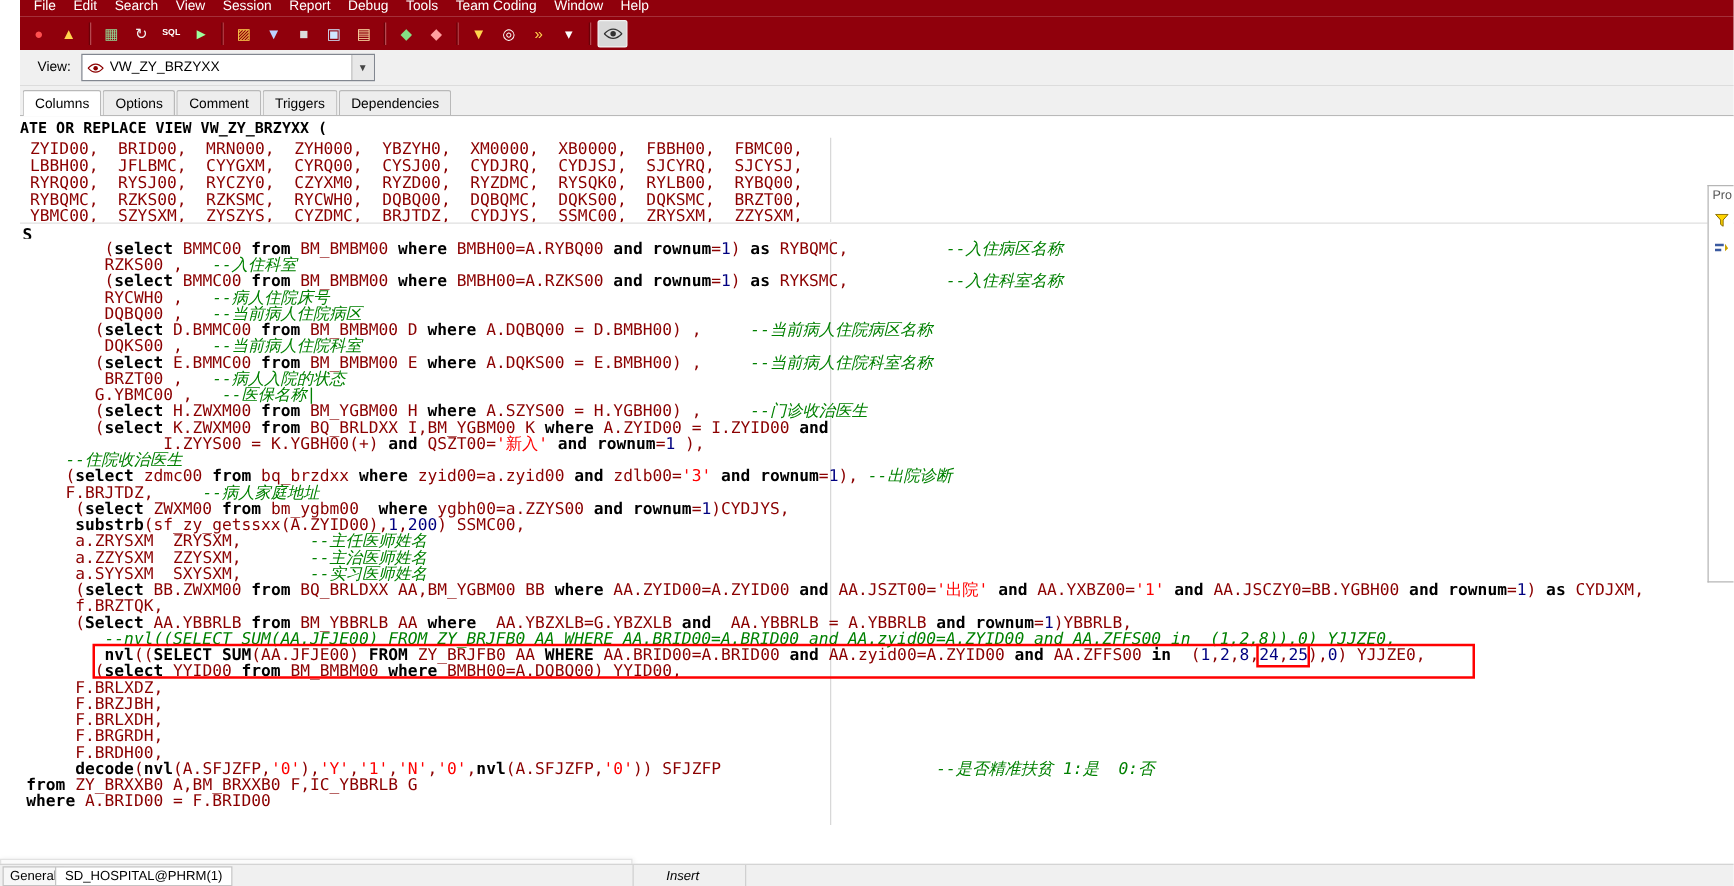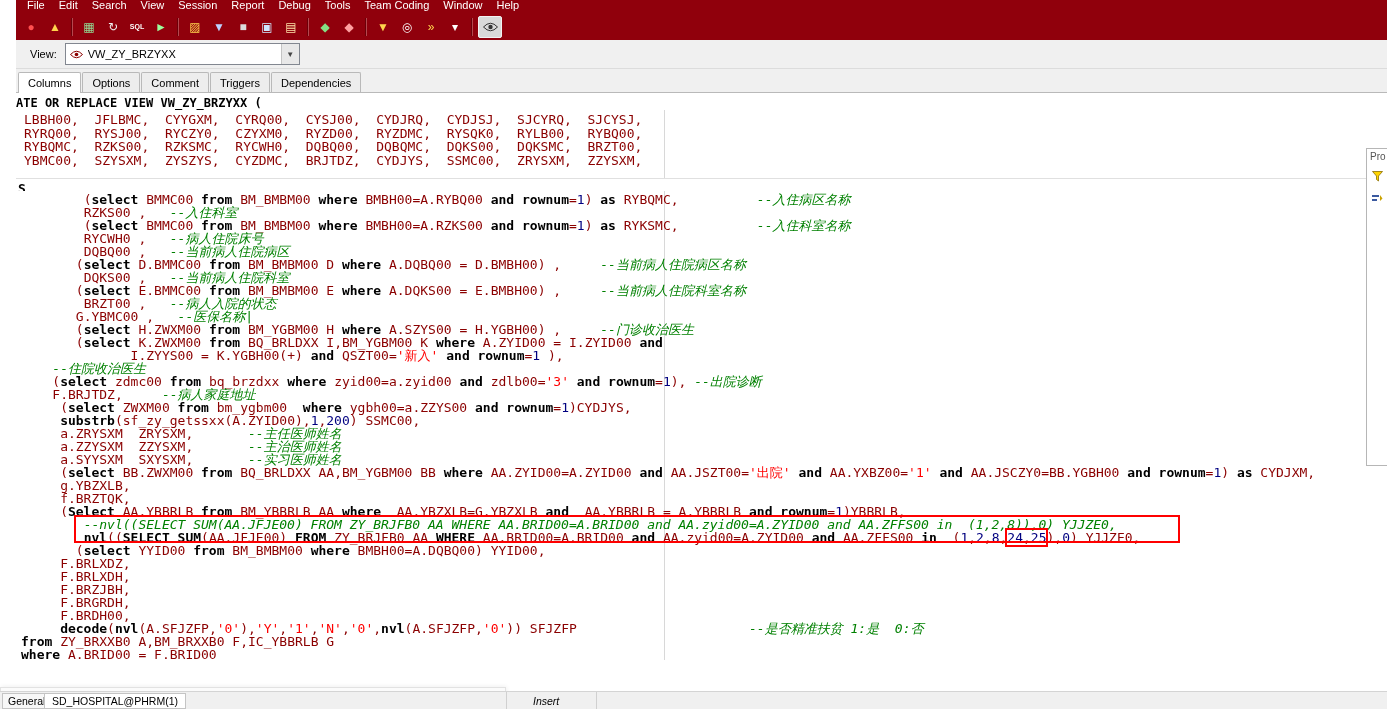--- a/index.html
+++ b/index.html
@@ -161,20 +161,21 @@
       <div class="tab">Dependencies</div>
     </div>
 
   <div id="sqlheader" class="band">
     <span>ATE OR REPLACE VIEW VW_ZY_BRZYXX (</span>
   </div>
 
   <div id="columns" class="band">
     <div class="vline"></div>
     <div id="colrows">
+        <div class="col-row">ZYID00,  BRID00,  MRN000,  ZYH000,  YBZYH0,  XM0000,  XB0000,  FBBH00,  FBMC00,</div>
         <div class="col-row">LBBH00,  JFLBMC,  CYYGXM,  CYRQ00,  CYSJ00,  CYDJRQ,  CYDJSJ,  SJCYRQ,  SJCYSJ,</div>
         <div class="col-row">RYRQ00,  RYSJ00,  RYCZY0,  CZYXM0,  RYZD00,  RYZDMC,  RYSQK0,  RYLB00,  RYBQ00,</div>
         <div class="col-row">RYBQMC,  RZKS00,  RZKSMC,  RYCWH0,  DQBQ00,  DQBQMC,  DQKS00,  DQKSMC,  BRZT00,</div>
         <div class="col-row">YBMC00,  SZYSXM,  ZYSZYS,  CYZDMC,  BRJTDZ,  CYDJYS,  SSMC00,  ZRYSXM,  ZZYSXM,</div>
       </div>
   </div>
 
   <div id="asband" class="band">
     <span>S</span>
   </div>
@@ -197,29 +198,28 @@
         <div class="code-line"><span><span class="tk-id"> </span><span class="tk-id"> </span><span class="tk-id"> </span><span class="tk-id"> </span><span class="tk-id"> </span><span class="tk-id"> </span><span class="tk-id"> </span><span class="tk-id"> </span><span class="tk-id"> </span><span class="tk-id"> </span><span class="tk-id"> </span><span class="tk-id"> </span><span class="tk-id"> </span><span class="tk-id"> </span><span class="tk-id">I</span><span class="tk-id">.</span><span class="tk-id">ZYYS00</span><span class="tk-id"> </span><span class="tk-id">=</span><span class="tk-id"> </span><span class="tk-id">K</span><span class="tk-id">.</span><span class="tk-id">YGBH00</span><span class="tk-id">(</span><span class="tk-id">+</span><span class="tk-id">)</span><span class="tk-id"> </span><span class="tk-kw">and</span><span class="tk-id"> </span><span class="tk-id">QSZT00</span><span class="tk-id">=</span><span class="tk-str">'新入'</span><span class="tk-id"> </span><span class="tk-kw">and</span><span class="tk-id"> </span><span class="tk-kw">rownum</span><span class="tk-id">=</span><span class="tk-num">1</span><span class="tk-id"> </span><span class="tk-id">)</span><span class="tk-id">,</span></span></div>
         <div class="code-line"><span><span class="tk-id"> </span><span class="tk-id"> </span><span class="tk-id"> </span><span class="tk-id"> </span><span class="tk-com">--住院收治医生</span></span></div>
         <div class="code-line"><span><span class="tk-id"> </span><span class="tk-id"> </span><span class="tk-id"> </span><span class="tk-id"> </span><span class="tk-id">(</span><span class="tk-kw">select</span><span class="tk-id"> </span><span class="tk-id">zdmc00</span><span class="tk-id"> </span><span class="tk-kw">from</span><span class="tk-id"> </span><span class="tk-id">bq_brzdxx</span><span class="tk-id"> </span><span class="tk-kw">where</span><span class="tk-id"> </span><span class="tk-id">zyid00</span><span class="tk-id">=</span><span class="tk-id">a</span><span class="tk-id">.</span><span class="tk-id">zyid00</span><span class="tk-id"> </span><span class="tk-kw">and</span><span class="tk-id"> </span><span class="tk-id">zdlb00</span><span class="tk-id">=</span><span class="tk-str">'3'</span><span class="tk-id"> </span><span class="tk-kw">and</span><span class="tk-id"> </span><span class="tk-kw">rownum</span><span class="tk-id">=</span><span class="tk-num">1</span><span class="tk-id">)</span><span class="tk-id">,</span><span class="tk-id"> </span><span class="tk-com">--出院诊断</span></span></div>
         <div class="code-line"><span><span class="tk-id"> </span><span class="tk-id"> </span><span class="tk-id"> </span><span class="tk-id"> </span><span class="tk-id">F</span><span class="tk-id">.</span><span class="tk-id">BRJTDZ</span><span class="tk-id">,</span><span class="tk-id"> </span><span class="tk-id"> </span><span class="tk-id"> </span><span class="tk-id"> </span><span class="tk-id"> </span><span class="tk-com">--病人家庭地址</span></span></div>
         <div class="code-line"><span><span class="tk-id"> </span><span class="tk-id"> </span><span class="tk-id"> </span><span class="tk-id"> </span><span class="tk-id"> </span><span class="tk-id">(</span><span class="tk-kw">select</span><span class="tk-id"> </span><span class="tk-id">ZWXM00</span><span class="tk-id"> </span><span class="tk-kw">from</span><span class="tk-id"> </span><span class="tk-id">bm_ygbm00</span><span class="tk-id"> </span><span class="tk-id"> </span><span class="tk-kw">where</span><span class="tk-id"> </span><span class="tk-id">ygbh00</span><span class="tk-id">=</span><span class="tk-id">a</span><span class="tk-id">.</span><span class="tk-id">ZZYS00</span><span class="tk-id"> </span><span class="tk-kw">and</span><span class="tk-id"> </span><span class="tk-kw">rownum</span><span class="tk-id">=</span><span class="tk-num">1</span><span class="tk-id">)</span><span class="tk-id">CYDJYS</span><span class="tk-id">,</span></span></div>
         <div class="code-line"><span><span class="tk-id"> </span><span class="tk-id"> </span><span class="tk-id"> </span><span class="tk-id"> </span><span class="tk-id"> </span><span class="tk-kw">substrb</span><span class="tk-id">(</span><span class="tk-id">sf_zy_getssxx</span><span class="tk-id">(</span><span class="tk-id">A</span><span class="tk-id">.</span><span class="tk-id">ZYID00</span><span class="tk-id">)</span><span class="tk-id">,</span><span class="tk-num">1</span><span class="tk-id">,</span><span class="tk-num">200</span><span class="tk-id">)</span><span class="tk-id"> </span><span class="tk-id">SSMC00</span><span class="tk-id">,</span></span></div>
         <div class="code-line"><span><span class="tk-id"> </span><span class="tk-id"> </span><span class="tk-id"> </span><span class="tk-id"> </span><span class="tk-id"> </span><span class="tk-id">a</span><span class="tk-id">.</span><span class="tk-id">ZRYSXM</span><span class="tk-id"> </span><span class="tk-id"> </span><span class="tk-id">ZRYSXM</span><span class="tk-id">,</span><span class="tk-id"> </span><span class="tk-id"> </span><span class="tk-id"> </span><span class="tk-id"> </span><span class="tk-id"> </span><span class="tk-id"> </span><span class="tk-id"> </span><span class="tk-com">--主任医师姓名</span></span></div>
         <div class="code-line"><span><span class="tk-id"> </span><span class="tk-id"> </span><span class="tk-id"> </span><span class="tk-id"> </span><span class="tk-id"> </span><span class="tk-id">a</span><span class="tk-id">.</span><span class="tk-id">ZZYSXM</span><span class="tk-id"> </span><span class="tk-id"> </span><span class="tk-id">ZZYSXM</span><span class="tk-id">,</span><span class="tk-id"> </span><span class="tk-id"> </span><span class="tk-id"> </span><span class="tk-id"> </span><span class="tk-id"> </span><span class="tk-id"> </span><span class="tk-id"> </span><span class="tk-com">--主治医师姓名</span></span></div>
         <div class="code-line"><span><span class="tk-id"> </span><span class="tk-id"> </span><span class="tk-id"> </span><span class="tk-id"> </span><span class="tk-id"> </span><span class="tk-id">a</span><span class="tk-id">.</span><span class="tk-id">SYYSXM</span><span class="tk-id"> </span><span class="tk-id"> </span><span class="tk-id">SXYSXM</span><span class="tk-id">,</span><span class="tk-id"> </span><span class="tk-id"> </span><span class="tk-id"> </span><span class="tk-id"> </span><span class="tk-id"> </span><span class="tk-id"> </span><span class="tk-id"> </span><span class="tk-com">--实习医师姓名</span></span></div>
         <div class="code-line"><span><span class="tk-id"> </span><span class="tk-id"> </span><span class="tk-id"> </span><span class="tk-id"> </span><span class="tk-id"> </span><span class="tk-id">(</span><span class="tk-kw">select</span><span class="tk-id"> </span><span class="tk-id">BB</span><span class="tk-id">.</span><span class="tk-id">ZWXM00</span><span class="tk-id"> </span><span class="tk-kw">from</span><span class="tk-id"> </span><span class="tk-id">BQ_BRLDXX</span><span class="tk-id"> </span><span class="tk-id">AA</span><span class="tk-id">,</span><span class="tk-id">BM_YGBM00</span><span class="tk-id"> </span><span class="tk-id">BB</span><span class="tk-id"> </span><span class="tk-kw">where</span><span class="tk-id"> </span><span class="tk-id">AA</span><span class="tk-id">.</span><span class="tk-id">ZYID00</span><span class="tk-id">=</span><span class="tk-id">A</span><span class="tk-id">.</span><span class="tk-id">ZYID00</span><span class="tk-id"> </span><span class="tk-kw">and</span><span class="tk-id"> </span><span class="tk-id">AA</span><span class="tk-id">.</span><span class="tk-id">JSZT00</span><span class="tk-id">=</span><span class="tk-str">'出院'</span><span class="tk-id"> </span><span class="tk-kw">and</span><span class="tk-id"> </span><span class="tk-id">AA</span><span class="tk-id">.</span><span class="tk-id">YXBZ00</span><span class="tk-id">=</span><span class="tk-str">'1'</span><span class="tk-id"> </span><span class="tk-kw">and</span><span class="tk-id"> </span><span class="tk-id">AA</span><span class="tk-id">.</span><span class="tk-id">JSCZY0</span><span class="tk-id">=</span><span class="tk-id">BB</span><span class="tk-id">.</span><span class="tk-id">YGBH00</span><span class="tk-id"> </span><span class="tk-kw">and</span><span class="tk-id"> </span><span class="tk-kw">rownum</span><span class="tk-id">=</span><span class="tk-num">1</span><span class="tk-id">)</span><span class="tk-id"> </span><span class="tk-kw">as</span><span class="tk-id"> </span><span class="tk-id">CYDJXM</span><span class="tk-id">,</span></span></div>
-        <div class="code-line"><span><span class="tk-id"> </span><span class="tk-id"> </span><span class="tk-id"> </span><span class="tk-id"> </span><span class="tk-id"> </span><span class="tk-id">g</span><span class="tk-id">.</span><span class="tk-id">YBZXLB</span><span class="tk-id">,</span></span></div>
         <div class="code-line"><span><span class="tk-id"> </span><span class="tk-id"> </span><span class="tk-id"> </span><span class="tk-id"> </span><span class="tk-id"> </span><span class="tk-id">f</span><span class="tk-id">.</span><span class="tk-id">BRZTQK</span><span class="tk-id">,</span></span></div>
         <div class="code-line"><span><span class="tk-id"> </span><span class="tk-id"> </span><span class="tk-id"> </span><span class="tk-id"> </span><span class="tk-id"> </span><span class="tk-id">(</span><span class="tk-kw">Select</span><span class="tk-id"> </span><span class="tk-id">AA</span><span class="tk-id">.</span><span class="tk-id">YBBRLB</span><span class="tk-id"> </span><span class="tk-kw">from</span><span class="tk-id"> </span><span class="tk-id">BM_YBBRLB</span><span class="tk-id"> </span><span class="tk-id">AA</span><span class="tk-id"> </span><span class="tk-kw">where</span><span class="tk-id"> </span><span class="tk-id"> </span><span class="tk-id">AA</span><span class="tk-id">.</span><span class="tk-id">YBZXLB</span><span class="tk-id">=</span><span class="tk-id">G</span><span class="tk-id">.</span><span class="tk-id">YBZXLB</span><span class="tk-id"> </span><span class="tk-kw">and</span><span class="tk-id"> </span><span class="tk-id"> </span><span class="tk-id">AA</span><span class="tk-id">.</span><span class="tk-id">YBBRLB</span><span class="tk-id"> </span><span class="tk-id">=</span><span class="tk-id"> </span><span class="tk-id">A</span><span class="tk-id">.</span><span class="tk-id">YBBRLB</span><span class="tk-id"> </span><span class="tk-kw">and</span><span class="tk-id"> </span><span class="tk-kw">rownum</span><span class="tk-id">=</span><span class="tk-num">1</span><span class="tk-id">)</span><span class="tk-id">YBBRLB</span><span class="tk-id">,</span></span></div>
         <div class="code-line"><span><span class="tk-id"> </span><span class="tk-id"> </span><span class="tk-id"> </span><span class="tk-id"> </span><span class="tk-id"> </span><span class="tk-id"> </span><span class="tk-id"> </span><span class="tk-id"> </span><span class="tk-com">--nvl((SELECT SUM(AA.JFJE00) FROM ZY_BRJFB0 AA WHERE AA.BRID00=A.BRID00 and AA.zyid00=A.ZYID00 and AA.ZFFS00 in  (1,2,8)),0) YJJZE0,</span></span></div>
         <div class="code-line"><span><span class="tk-id"> </span><span class="tk-id"> </span><span class="tk-id"> </span><span class="tk-id"> </span><span class="tk-id"> </span><span class="tk-id"> </span><span class="tk-id"> </span><span class="tk-id"> </span><span class="tk-kw">nvl</span><span class="tk-id">(</span><span class="tk-id">(</span><span class="tk-kw">SELECT</span><span class="tk-id"> </span><span class="tk-kw">SUM</span><span class="tk-id">(</span><span class="tk-id">AA</span><span class="tk-id">.</span><span class="tk-id">JFJE00</span><span class="tk-id">)</span><span class="tk-id"> </span><span class="tk-kw">FROM</span><span class="tk-id"> </span><span class="tk-id">ZY_BRJFB0</span><span class="tk-id"> </span><span class="tk-id">AA</span><span class="tk-id"> </span><span class="tk-kw">WHERE</span><span class="tk-id"> </span><span class="tk-id">AA</span><span class="tk-id">.</span><span class="tk-id">BRID00</span><span class="tk-id">=</span><span class="tk-id">A</span><span class="tk-id">.</span><span class="tk-id">BRID00</span><span class="tk-id"> </span><span class="tk-kw">and</span><span class="tk-id"> </span><span class="tk-id">AA</span><span class="tk-id">.</span><span class="tk-id">zyid00</span><span class="tk-id">=</span><span class="tk-id">A</span><span class="tk-id">.</span><span class="tk-id">ZYID00</span><span class="tk-id"> </span><span class="tk-kw">and</span><span class="tk-id"> </span><span class="tk-id">AA</span><span class="tk-id">.</span><span class="tk-id">ZFFS00</span><span class="tk-id"> </span><span class="tk-kw">in</span><span class="tk-id"> </span><span class="tk-id"> </span><span class="tk-id">(</span><span class="tk-num">1</span><span class="tk-id">,</span><span class="tk-num">2</span><span class="tk-id">,</span><span class="tk-num">8</span><span class="tk-id">,</span></span><span class="boxed"><span class="tk-num">24</span><span class="tk-id">,</span><span class="tk-num">25</span></span><span><span class="tk-id">)</span><span class="tk-id">,</span><span class="tk-num">0</span><span class="tk-id">)</span><span class="tk-id"> </span><span class="tk-id">YJJZE0</span><span class="tk-id">,</span></span></div>
         <div class="code-line"><span><span class="tk-id"> </span><span class="tk-id"> </span><span class="tk-id"> </span><span class="tk-id"> </span><span class="tk-id"> </span><span class="tk-id"> </span><span class="tk-id"> </span><span class="tk-id">(</span><span class="tk-kw">select</span><span class="tk-id"> </span><span class="tk-id">YYID00</span><span class="tk-id"> </span><span class="tk-kw">from</span><span class="tk-id"> </span><span class="tk-id">BM_BMBM00</span><span class="tk-id"> </span><span class="tk-kw">where</span><span class="tk-id"> </span><span class="tk-id">BMBH00</span><span class="tk-id">=</span><span class="tk-id">A</span><span class="tk-id">.</span><span class="tk-id">DQBQ00</span><span class="tk-id">)</span><span class="tk-id"> </span><span class="tk-id">YYID00</span><span class="tk-id">,</span></span></div>
         <div class="code-line"><span><span class="tk-id"> </span><span class="tk-id"> </span><span class="tk-id"> </span><span class="tk-id"> </span><span class="tk-id"> </span><span class="tk-id">F</span><span class="tk-id">.</span><span class="tk-id">BRLXDZ</span><span class="tk-id">,</span></span></div>
+        <div class="code-line"><span><span class="tk-id"> </span><span class="tk-id"> </span><span class="tk-id"> </span><span class="tk-id"> </span><span class="tk-id"> </span><span class="tk-id">F</span><span class="tk-id">.</span><span class="tk-id">BRZJBH</span><span class="tk-id">,</span></span></div>
         <div class="code-line"><span><span class="tk-id"> </span><span class="tk-id"> </span><span class="tk-id"> </span><span class="tk-id"> </span><span class="tk-id"> </span><span class="tk-id">F</span><span class="tk-id">.</span><span class="tk-id">BRLXDH</span><span class="tk-id">,</span></span></div>
-        <div class="code-line"><span><span class="tk-id"> </span><span class="tk-id"> </span><span class="tk-id"> </span><span class="tk-id"> </span><span class="tk-id"> </span><span class="tk-id">F</span><span class="tk-id">.</span><span class="tk-id">BRZJBH</span><span class="tk-id">,</span></span></div>
         <div class="code-line"><span><span class="tk-id"> </span><span class="tk-id"> </span><span class="tk-id"> </span><span class="tk-id"> </span><span class="tk-id"> </span><span class="tk-id">F</span><span class="tk-id">.</span><span class="tk-id">BRGRDH</span><span class="tk-id">,</span></span></div>
         <div class="code-line"><span><span class="tk-id"> </span><span class="tk-id"> </span><span class="tk-id"> </span><span class="tk-id"> </span><span class="tk-id"> </span><span class="tk-id">F</span><span class="tk-id">.</span><span class="tk-id">BRDH00</span><span class="tk-id">,</span></span></div>
         <div class="code-line"><span><span class="tk-id"> </span><span class="tk-id"> </span><span class="tk-id"> </span><span class="tk-id"> </span><span class="tk-id"> </span><span class="tk-kw">decode</span><span class="tk-id">(</span><span class="tk-kw">nvl</span><span class="tk-id">(</span><span class="tk-id">A</span><span class="tk-id">.</span><span class="tk-id">SFJZFP</span><span class="tk-id">,</span><span class="tk-str">'0'</span><span class="tk-id">)</span><span class="tk-id">,</span><span class="tk-str">'Y'</span><span class="tk-id">,</span><span class="tk-str">'1'</span><span class="tk-id">,</span><span class="tk-str">'N'</span><span class="tk-id">,</span><span class="tk-str">'0'</span><span class="tk-id">,</span><span class="tk-kw">nvl</span><span class="tk-id">(</span><span class="tk-id">A</span><span class="tk-id">.</span><span class="tk-id">SFJZFP</span><span class="tk-id">,</span><span class="tk-str">'0'</span><span class="tk-id">)</span><span class="tk-id">)</span><span class="tk-id"> </span><span class="tk-id">SFJZFP</span><span class="tk-id"> </span><span class="tk-id"> </span><span class="tk-id"> </span><span class="tk-id"> </span><span class="tk-id"> </span><span class="tk-id"> </span><span class="tk-id"> </span><span class="tk-id"> </span><span class="tk-id"> </span><span class="tk-id"> </span><span class="tk-id"> </span><span class="tk-id"> </span><span class="tk-id"> </span><span class="tk-id"> </span><span class="tk-id"> </span><span class="tk-id"> </span><span class="tk-id"> </span><span class="tk-id"> </span><span class="tk-id"> </span><span class="tk-id"> </span><span class="tk-id"> </span><span class="tk-id"> </span><span class="tk-com">--是否精准扶贫 1:是  0:否</span></span></div>
         <div class="code-line"><span><span class="tk-kw">from</span><span class="tk-id"> </span><span class="tk-id">ZY_BRXXB0</span><span class="tk-id"> </span><span class="tk-id">A</span><span class="tk-id">,</span><span class="tk-id">BM_BRXXB0</span><span class="tk-id"> </span><span class="tk-id">F</span><span class="tk-id">,</span><span class="tk-id">IC_YBBRLB</span><span class="tk-id"> </span><span class="tk-id">G</span></span></div>
         <div class="code-line"><span><span class="tk-kw">where</span><span class="tk-id"> </span><span class="tk-id">A</span><span class="tk-id">.</span><span class="tk-id">BRID00</span><span class="tk-id"> </span><span class="tk-id">=</span><span class="tk-id"> </span><span class="tk-id">F</span><span class="tk-id">.</span><span class="tk-id">BRID00</span></span></div>
       </div>
     <div id="outerbox"></div>
   </div>
 
   <div id="outputpanel">

